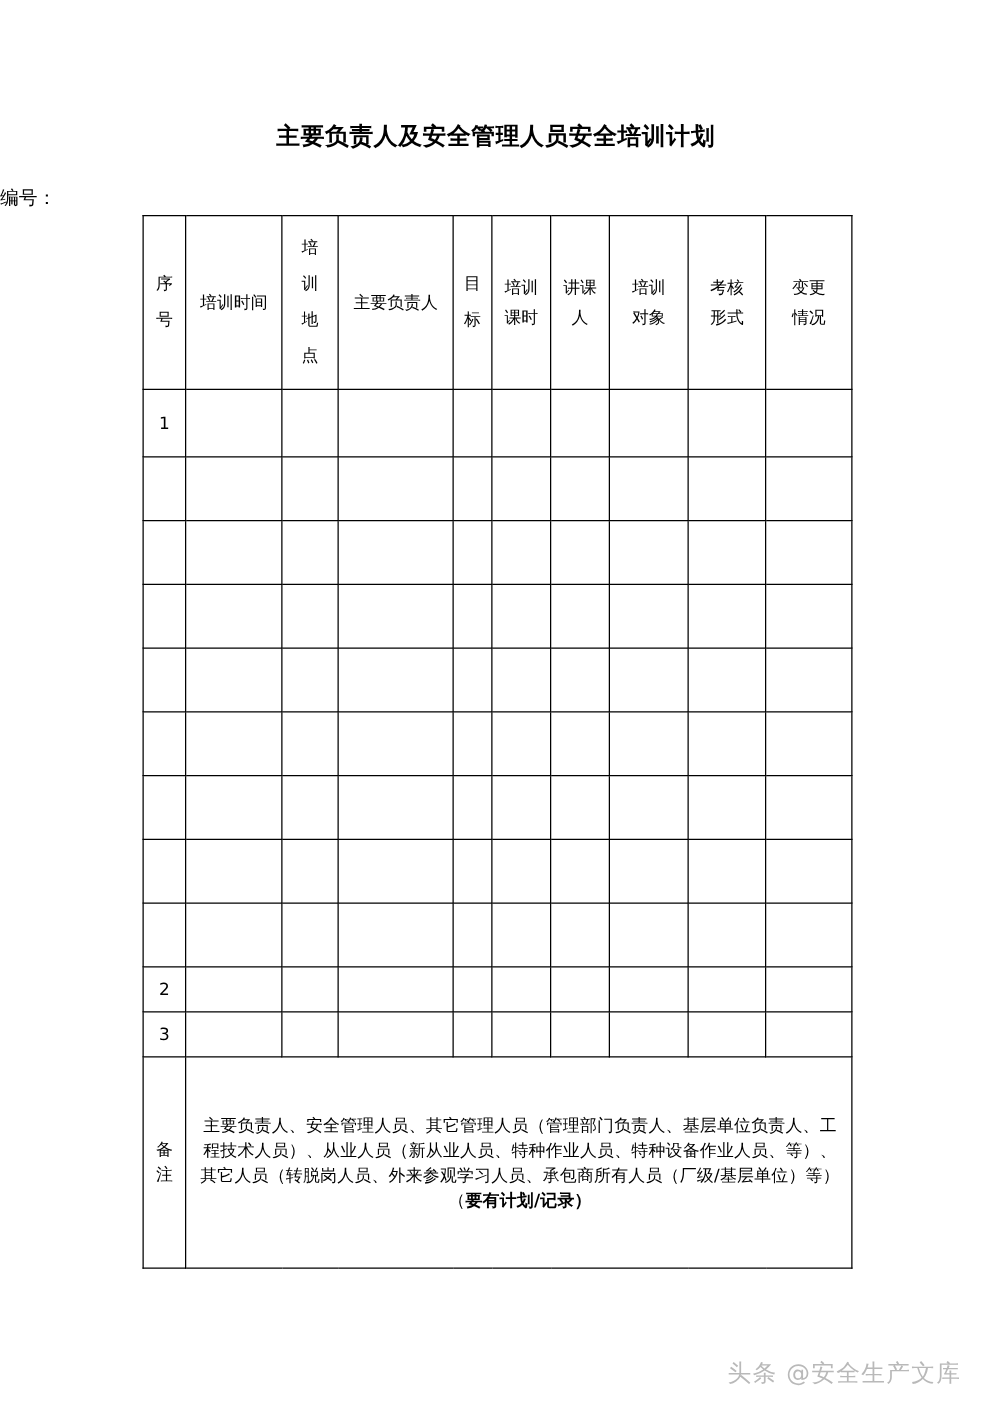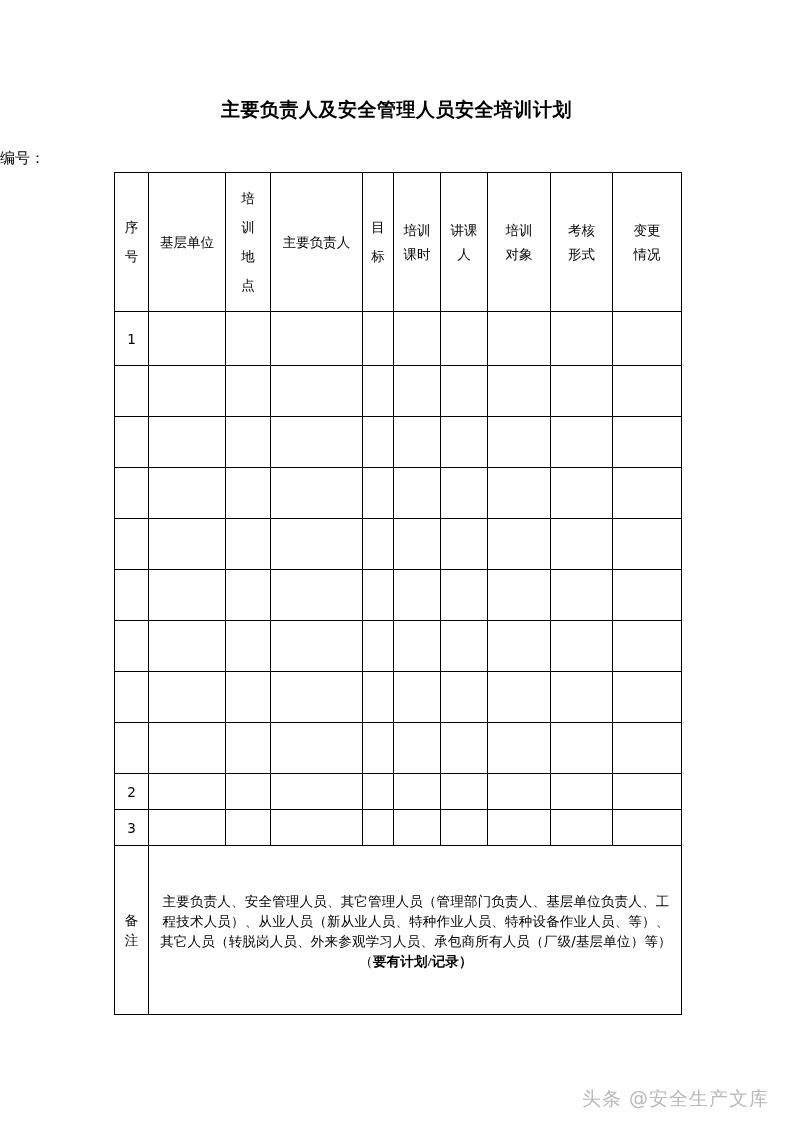--- a/index.html
+++ b/index.html
@@ -102,21 +102,21 @@
   .note-label span { display: block; }
   .note-body {
     text-align: left;
     vertical-align: top;
     padding: 10px 8px 8px 10px !important;
     height: 150px;
     font-size: 13.5px;
     line-height: 31px;
     letter-spacing: 0.2px;
   }
-  .note-body .bold { font-weight: bold; font-family: Liberation Serif, serif; }
+  .note-body .bold { font-weight: bold; }
 
   
   .watermark {
     position: absolute;
     right: 24px;
     top: 1086px;
     font-size: 19px;
     color: #b9b9b9;
     letter-spacing: 1px;
     white-space: nowrap;
@@ -143,21 +143,21 @@
       <col class="c-change">
   </colgroup>
   <tbody id="table-body">
 
   <tr class="hdr-row">
         <td class="hdr-cell">
           <span class="hdr-vert">序</span>
           <span class="hdr-vert">号</span>
         </td>
         <td class="hdr-cell">
-          <span class="hdr-stack">基层单位</span>
+          <span class="hdr-stack">培训时间</span>
         </td>
         <td class="hdr-cell">
           <span class="hdr-vert">培</span>
           <span class="hdr-vert">训</span>
           <span class="hdr-vert">地</span>
           <span class="hdr-vert">点</span>
         </td>
         <td class="hdr-cell">
           <span class="hdr-stack">主要负责人</span>
         </td>

